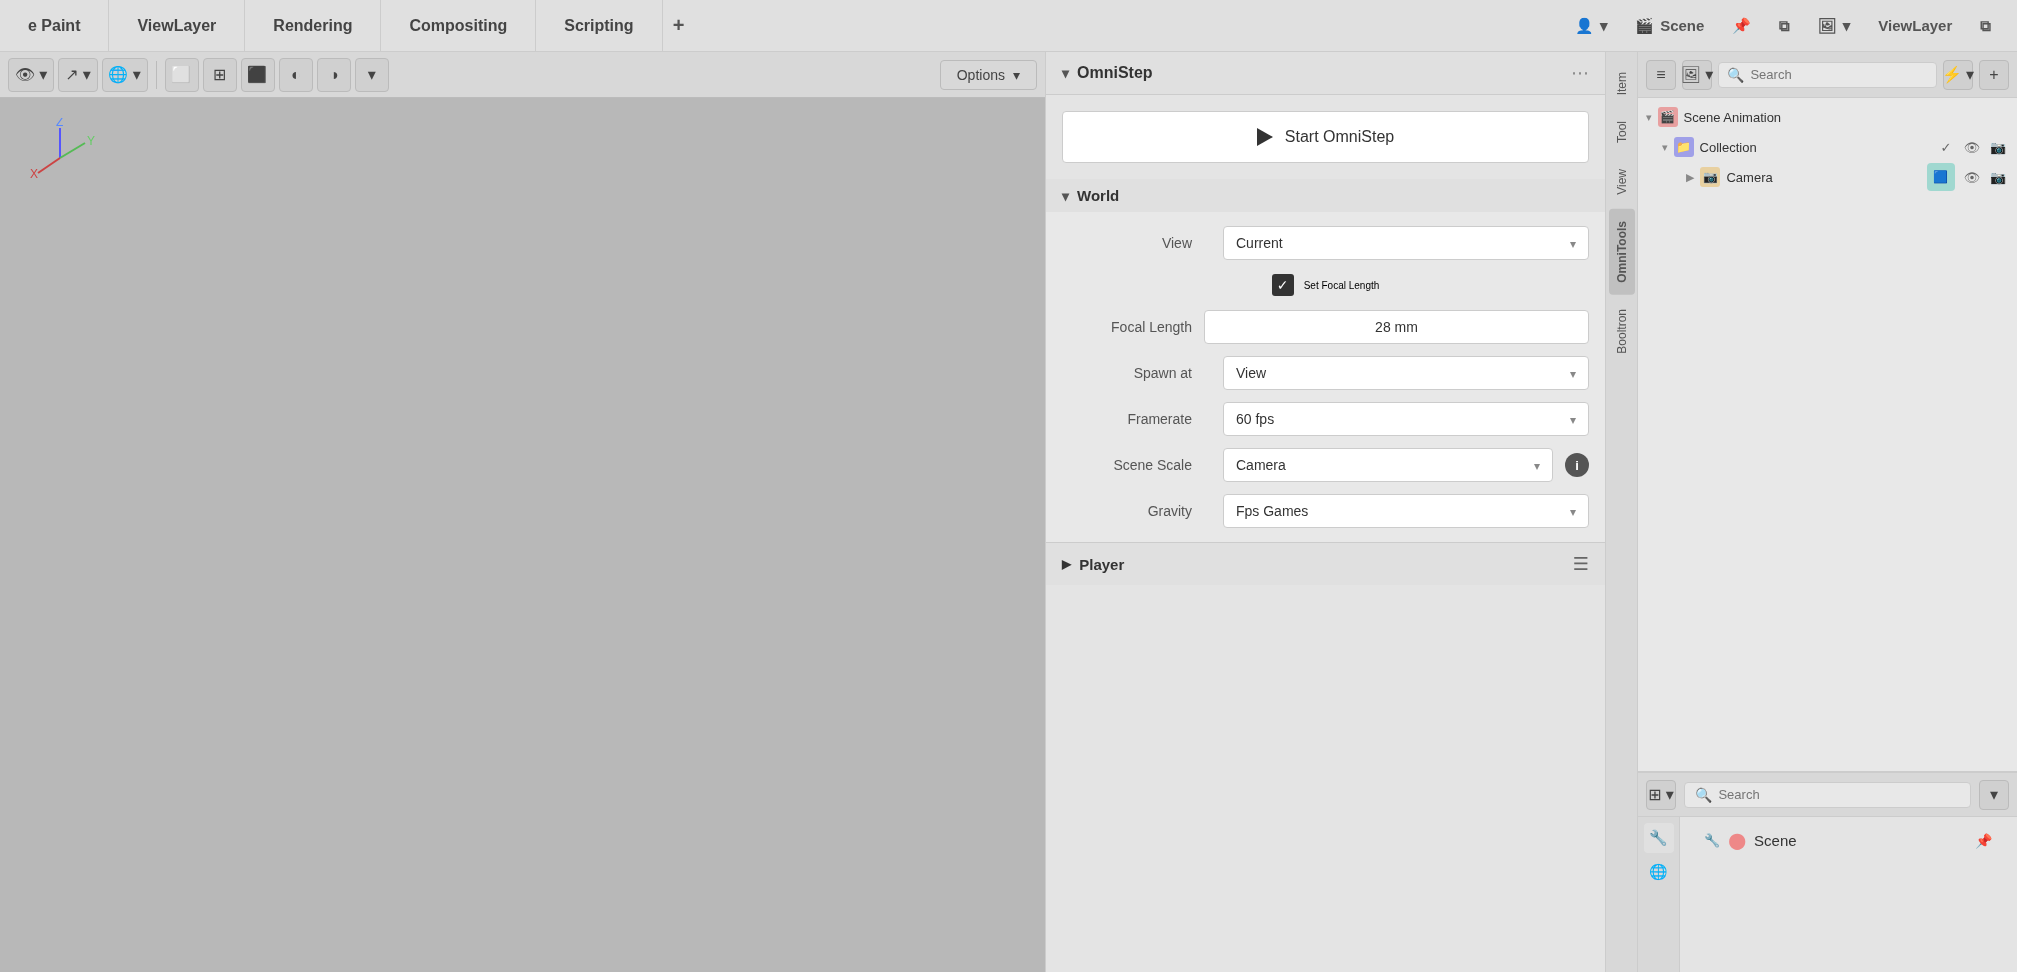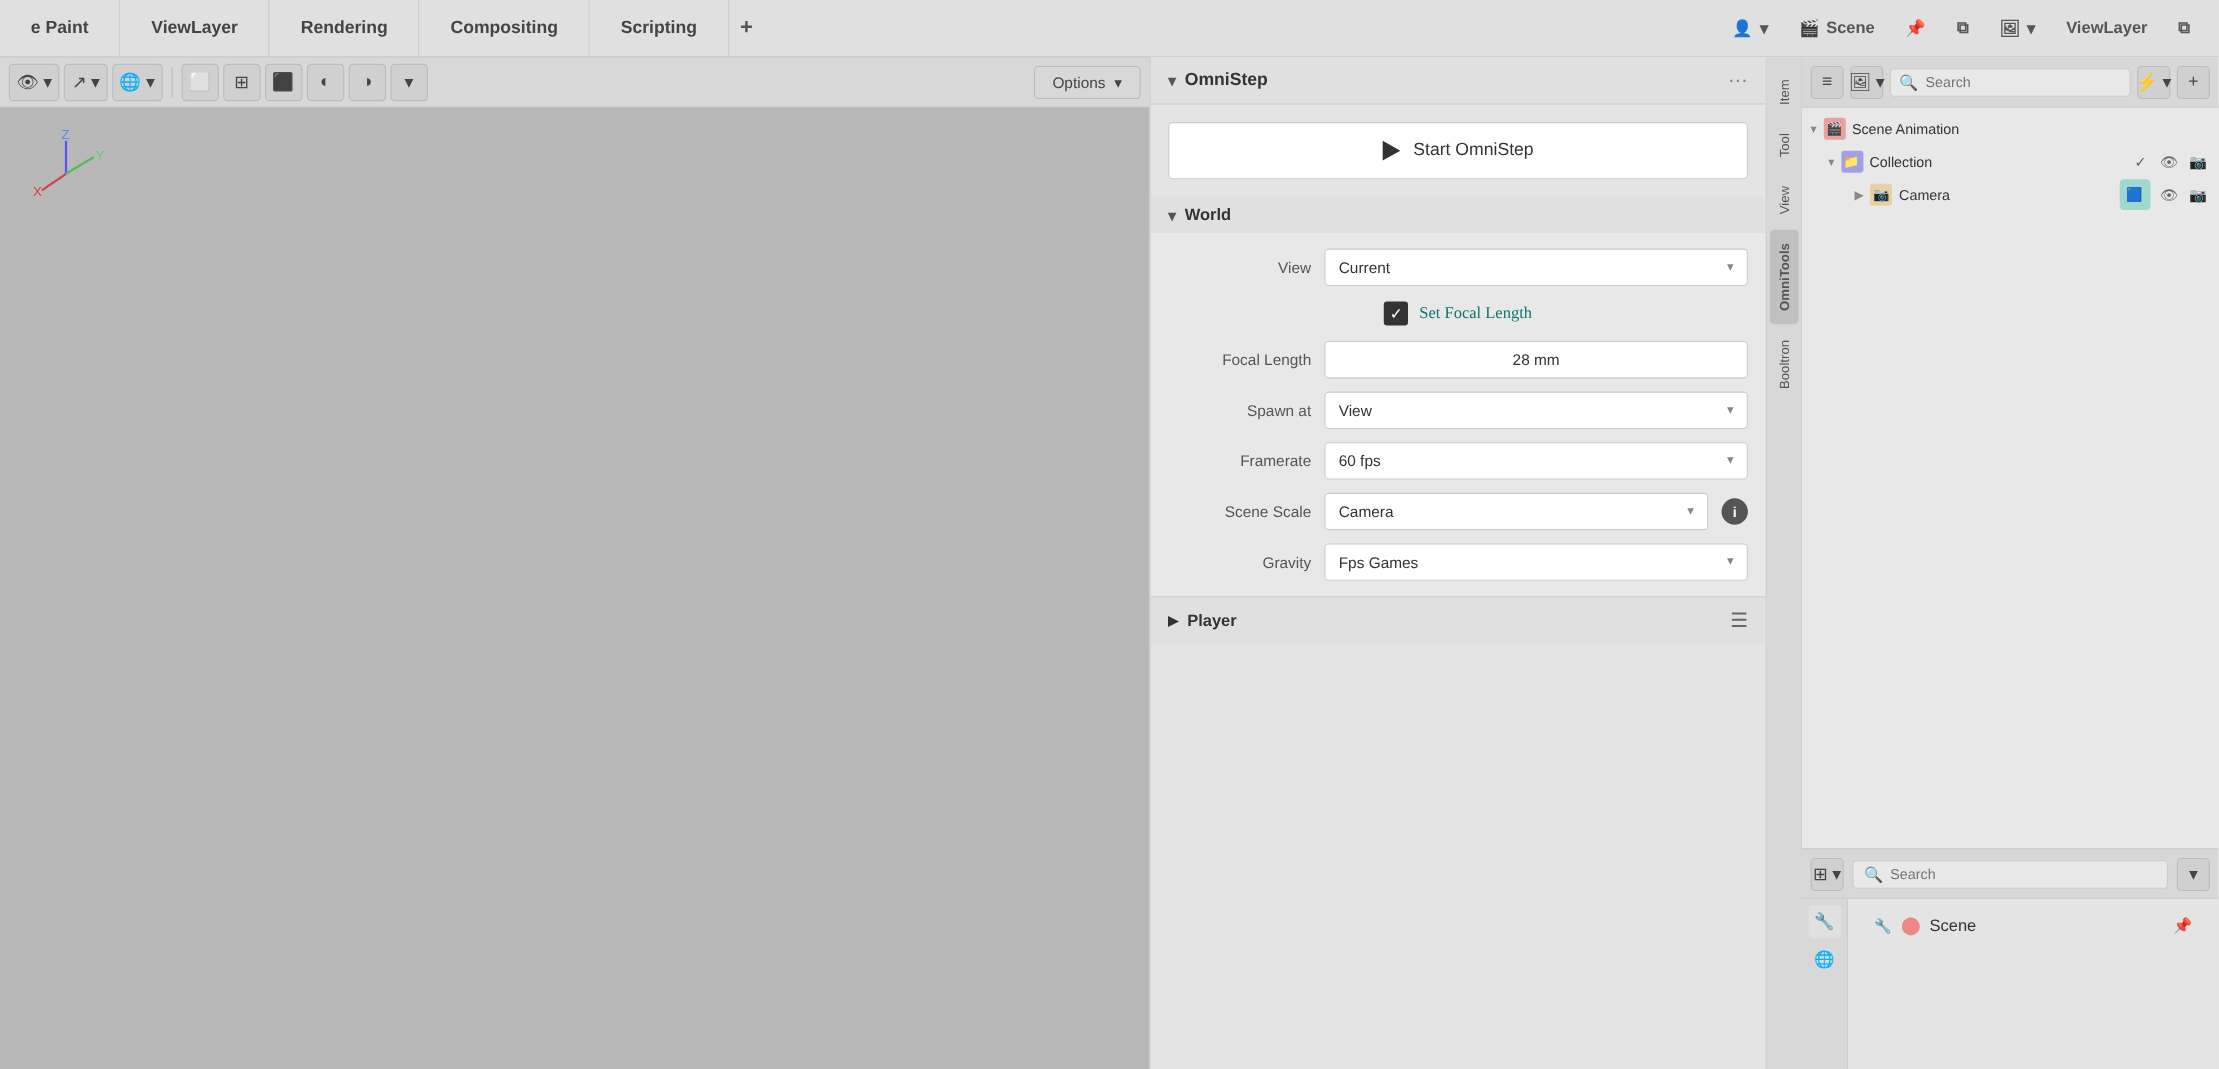--- a/index.html
+++ b/index.html
@@ -234,23 +234,24 @@
     }
     .form-control {
       flex: 1;
       background: white;
       border: 1px solid #ccc;
       border-radius: 4px;
       padding: 8px 12px;
       font-size: 14px;
       color: #333;
       display: flex;
-      align-items: flex-start;
+      align-items: flex-end;
       justify-content: space-between;
       cursor: pointer;
+      margin-left: 19px;
     }
     .form-control-text {
       flex: 1;
       background: white;
       border: 1px solid #ccc;
       border-radius: 4px;
       padding: 8px 12px;
       font-size: 14px;
       color: #333;
       text-align: center;
@@ -271,24 +272,23 @@
       background: #333;
       border-radius: 3px;
       display: flex;
       align-items: center;
       justify-content: center;
       color: white;
       font-size: 14px;
       flex-shrink: 0;
     }
     .checkbox-label {
-      font-size: 15px;
-      color: #0f766e;
+      font-size: 10px;
+      color: #000000;
       font-weight: 500;
-      font-family: Liberation Serif, serif;
     }
 
     
     .info-btn {
       background: #555;
       color: white;
       border-radius: 50%;
       width: 24px;
       height: 24px;
       display: flex;

